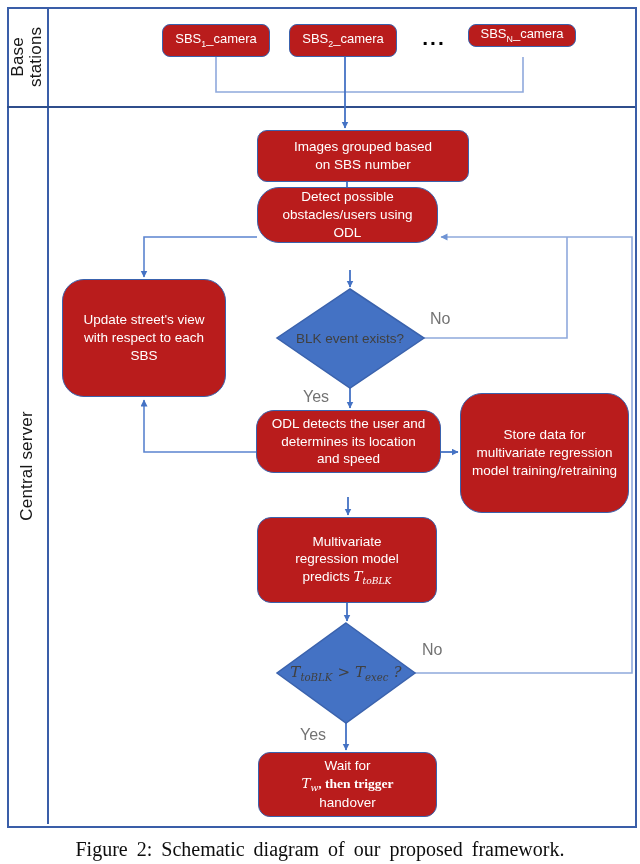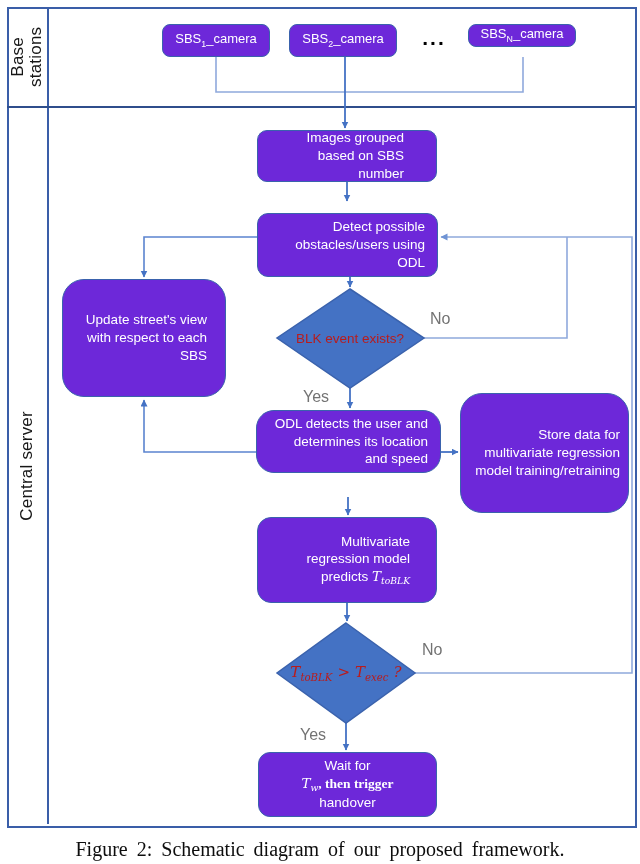--- a/index.html
+++ b/index.html
@@ -16,40 +16,40 @@
   
   .vwrap{position:absolute;display:flex;align-items:center;justify-content:center;}
   .vlabel{transform:rotate(-90deg);color:#161616;font-size:17px;line-height:1.05;
           text-align:center;letter-spacing:.2px;}
   #lane-top{left:7px;top:9px;width:40px;height:96px;}
   #lane-top .vlabel{width:92px;}
   #lane-bottom{left:7px;top:110px;width:40px;height:712px;}
   #lane-bottom .vlabel{white-space:nowrap;}
 
   
-  .node{position:absolute;background:#6d28d9;border:1.5px solid #3a62ad;color:#fff;
+  .node{position:absolute;background:#b91c1c;border:1.5px solid #3a62ad;color:#fff;
         display:flex;flex-direction:column;align-items:center;justify-content:center;
-        text-align:right;font-size:13.5px;line-height:1.32;box-sizing:border-box;}
+        text-align:center;font-size:13.5px;line-height:1.32;box-sizing:border-box;}
   .sbs{border-radius:8px;font-size:13px;flex-direction:row;}
   #node-sbs1{left:162px;top:24px;width:108px;height:33px;}
   #node-sbs2{left:289px;top:24px;width:108px;height:33px;}
   #node-sbsn{left:468px;top:24px;width:108px;height:23px;}
   #dots{position:absolute;left:404px;top:24px;width:60px;height:28px;display:flex;
         align-items:center;justify-content:center;color:#000;font-size:21px;font-weight:bold;
         letter-spacing:2px;}
-  #node-images{left:257px;top:130px;width:180px;height:52px;border-radius:10px;padding:2px 32px;}
-  #node-detect{left:257px;top:213px;width:181px;height:64px;border-radius:11px;padding:2px 12px;}
+  #node-images{left:257px;top:130px;width:212px;height:52px;border-radius:10px;padding:2px 32px;}
+  #node-detect{left:257px;top:187px;width:181px;height:56px;border-radius:22px;padding:2px 12px;}
   #node-update{left:62px;top:279px;width:164px;height:118px;border-radius:22px;padding:8px 18px;}
   #node-odl{left:256px;top:410px;width:185px;height:63px;border-radius:18px;padding:2px 12px;}
   #node-store{left:460px;top:393px;width:169px;height:120px;border-radius:22px;padding:2px 8px;}
   #node-predict{left:257px;top:517px;width:180px;height:86px;border-radius:14px;padding:2px 26px;}
   #node-wait{left:258px;top:752px;width:179px;height:65px;border-radius:12px;padding:2px 0;}
 
   
-  .dtext{position:absolute;color:#b91c1c;display:flex;align-items:center;justify-content:center;
+  .dtext{position:absolute;color:#404040;display:flex;align-items:center;justify-content:center;
          text-align:center;line-height:1.3;}
   #d1-text{left:285px;top:316px;width:130px;height:46px;font-size:13.5px;flex-direction:column;}
   #d2-text{left:266px;top:658px;width:160px;height:30px;font-size:15px;}
 
   
   .math{font-family:"DejaVu Serif","Liberation Serif",serif;font-style:italic;}
   .msub{font-family:"DejaVu Serif","Liberation Serif",serif;font-style:italic;
         font-size:0.68em;vertical-align:-0.35em;}
   .mop{margin:0 5px;}
   .mq{margin-left:5px;}

